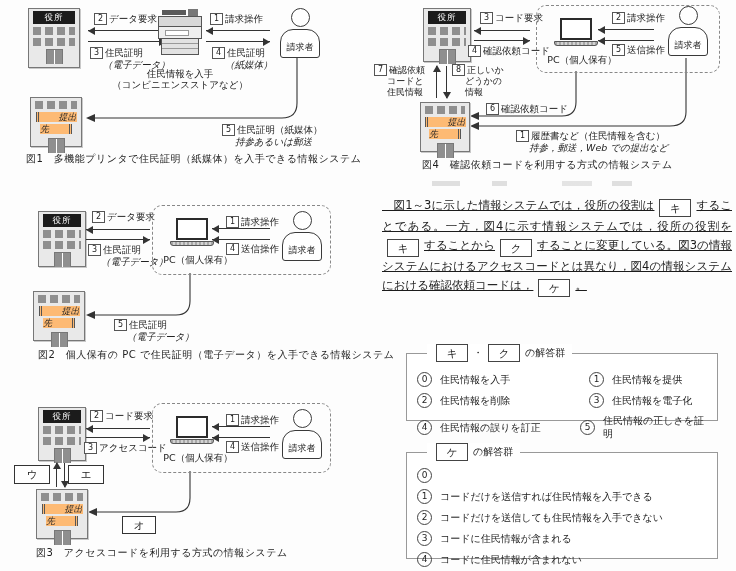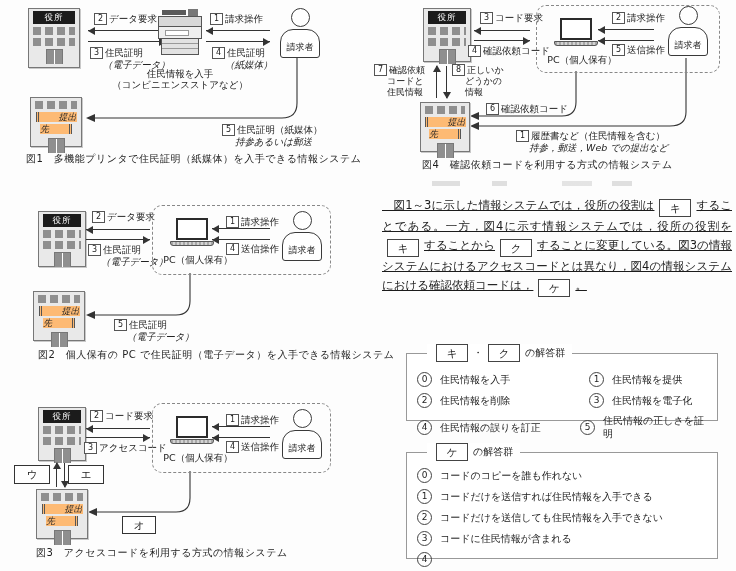--- a/index.html
+++ b/index.html
@@ -329,21 +329,20 @@
   </div>
 
   <div class="ansbox" style="left:406px;top:452px;width:312px;height:107px;padding-top:9px">
     <div class="anstitle">
       <span class="blank">ケ</span>
         <span>の解答群</span>
     </div>
     <div class="ansrow">
       <div class="anscell wide">
           <span class="cn">0</span>
-          <span>コードのコピーを誰も作れない</span>
         </div>
     </div>
     <div class="ansrow">
       <div class="anscell wide">
           <span class="cn">1</span>
           <span>コードだけを送信すれば住民情報を入手できる</span>
         </div>
     </div>
     <div class="ansrow">
       <div class="anscell wide">
@@ -353,17 +352,18 @@
     </div>
     <div class="ansrow">
       <div class="anscell wide">
           <span class="cn">3</span>
           <span>コードに住民情報が含まれる</span>
         </div>
     </div>
     <div class="ansrow">
       <div class="anscell wide">
           <span class="cn">4</span>
+          <span>コードに住民情報が含まれない</span>
         </div>
     </div>
   </div>
 
 </div>
 
 </body></html>

